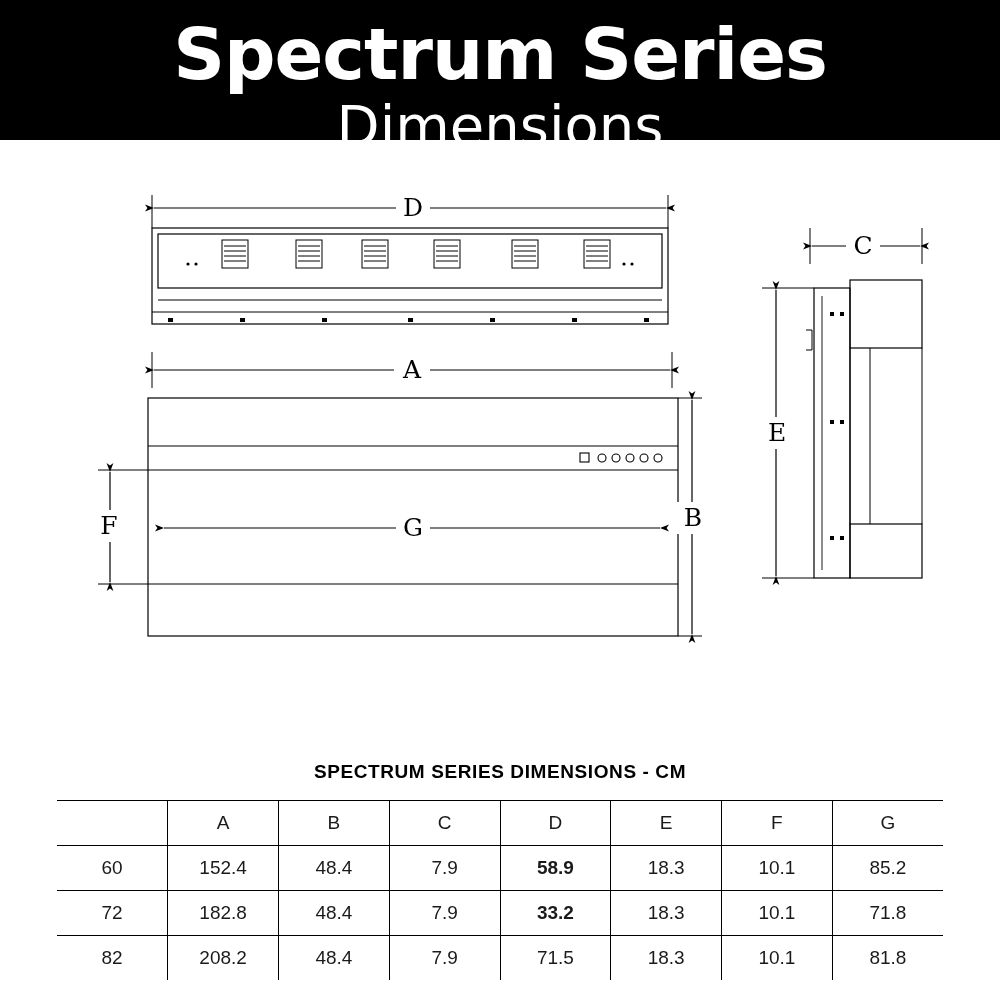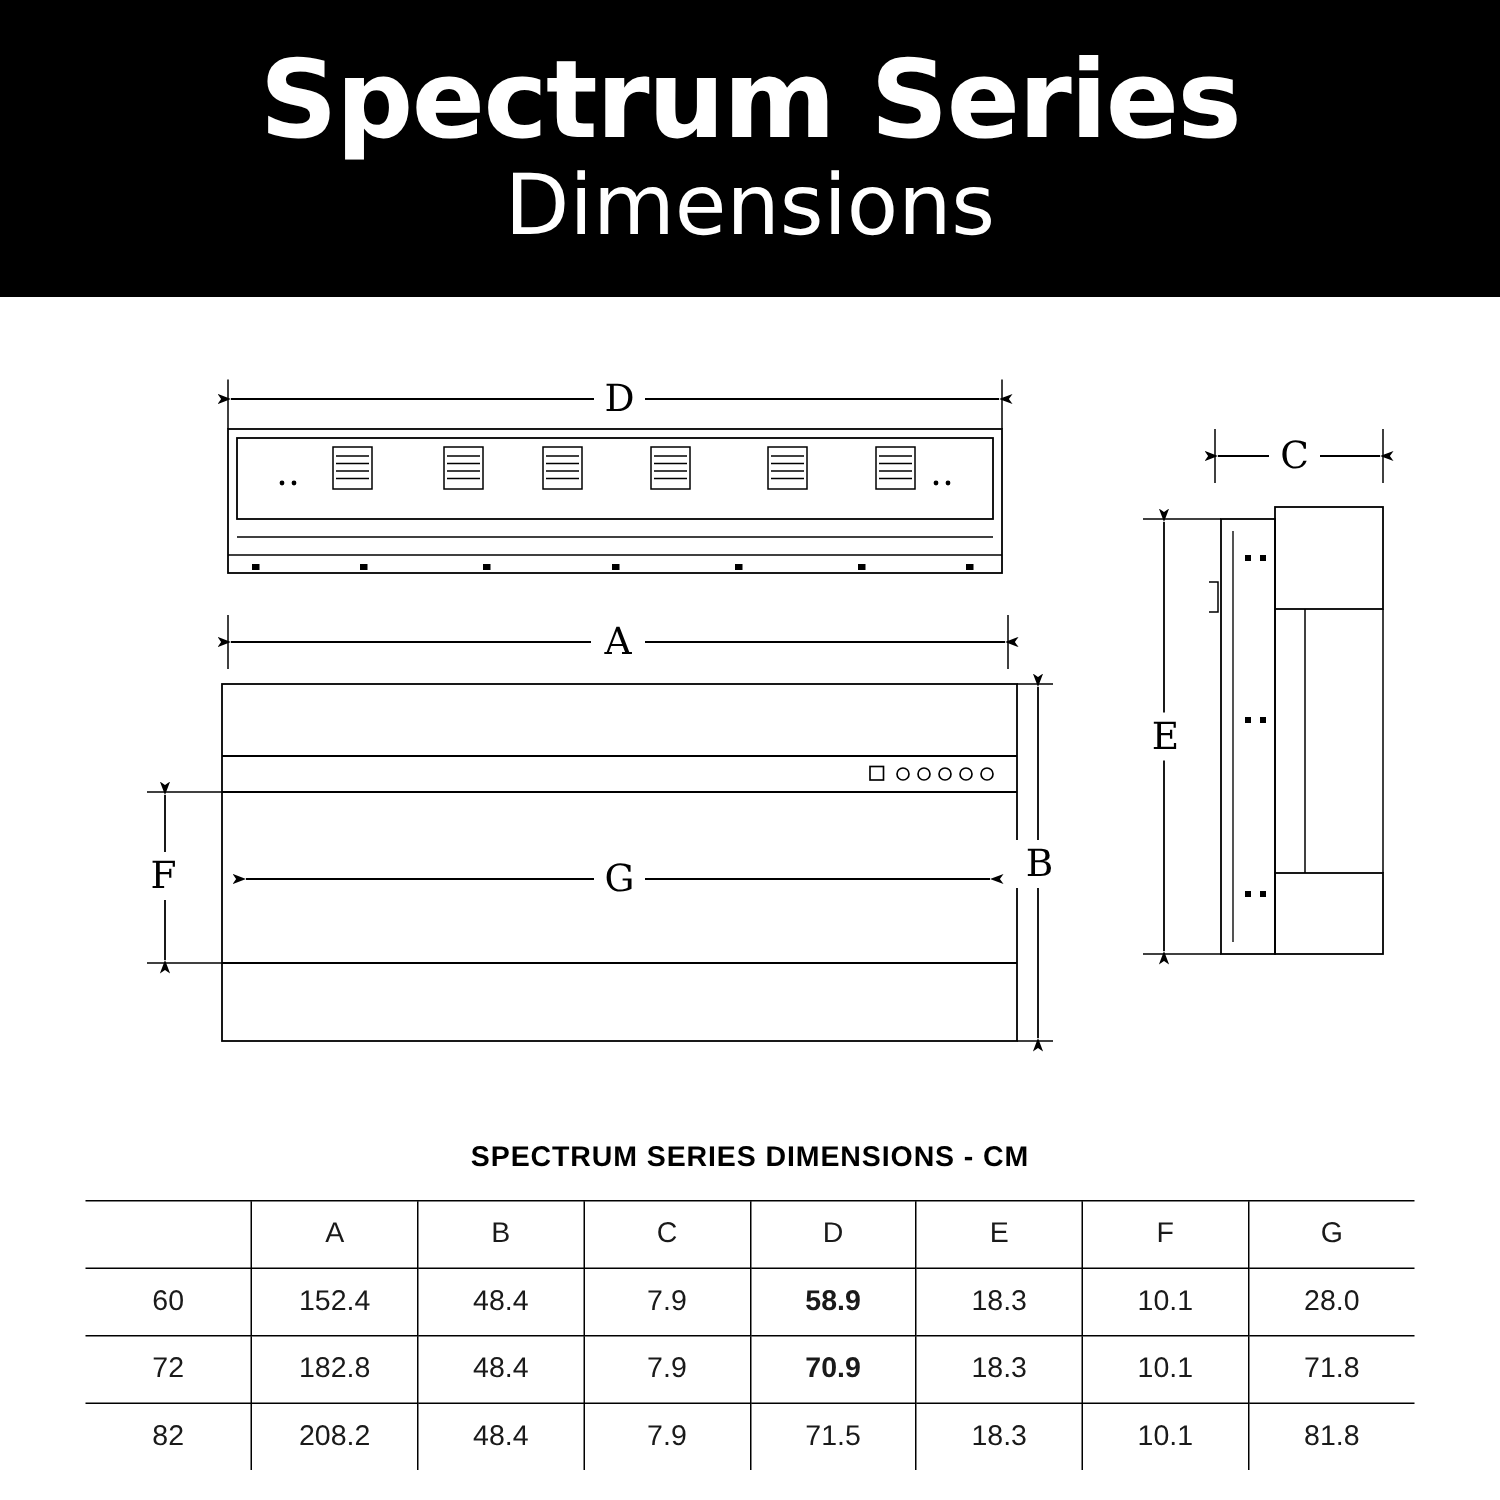--- a/index.html
+++ b/index.html
@@ -14,23 +14,23 @@
     color: #000000;
     position: relative;
     overflow: hidden;
   }
 
   
   .header {
     background: #000000;
     color: #ffffff;
     width: 1000px;
-    height: 198px;
+    height: 140px;
     box-sizing: border-box;
-    padding-top: 24px;
+    padding-top: 12px;
     text-align: center;
   }
   .header-title {
     font-size: 72px;
     font-weight: bold;
     letter-spacing: -1px;
     line-height: 84px;
     font-family: "DejaVu Sans", sans-serif;
   }
   .header-subtitle {
@@ -276,29 +276,29 @@
       </tr>
 
       <tr>
         <td class="first-col">60</td>
         <td>152.4</td>
         <td>48.4</td>
         <td>7.9</td>
         <td class="bold-val">58.9</td>
         <td>18.3</td>
         <td>10.1</td>
-        <td class="last-col">28.0</td>
+        <td class="last-col">85.2</td>
       </tr>
 
       <tr>
         <td class="first-col">72</td>
         <td>182.8</td>
         <td>48.4</td>
         <td>7.9</td>
-        <td class="bold-val">70.9</td>
+        <td class="bold-val">33.2</td>
         <td>18.3</td>
         <td>10.1</td>
         <td class="last-col">71.8</td>
       </tr>
 
       <tr>
         <td class="first-col">82</td>
         <td>208.2</td>
         <td>48.4</td>
         <td>7.9</td>

